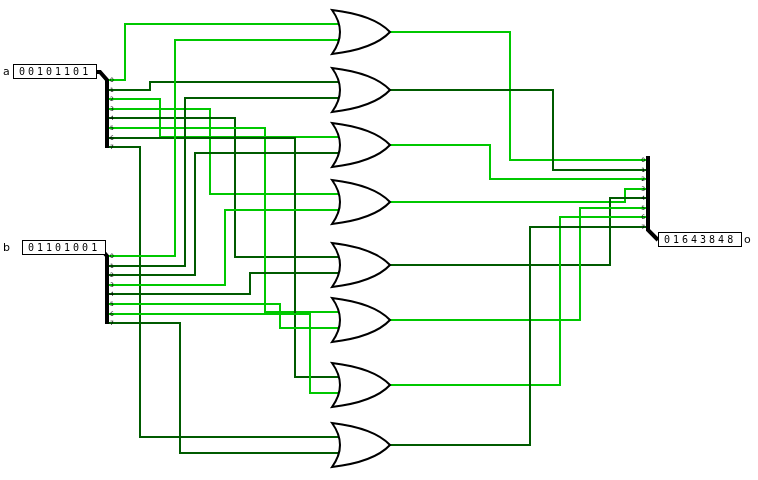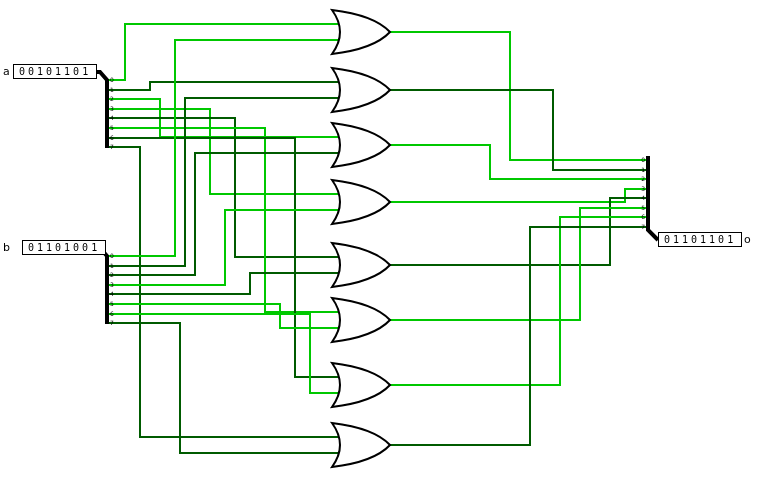--- a/index.html
+++ b/index.html
@@ -82,15 +82,15 @@
       <text x="645" y="219" font-size="6" text-anchor="end" fill="#000000" font-family="&quot;DejaVu Sans&quot;, sans-serif">6</text>
       <text x="645" y="229" font-size="6" text-anchor="end" fill="#000000" font-family="&quot;DejaVu Sans&quot;, sans-serif">7</text>
     </svg>
 
   <span class="iolabel" style="left:3px;top:66px">a</span>
   <div class="vbox" style="left:13px;top:64px">00101101</div>
 
   <span class="iolabel" style="left:3px;top:242px">b</span>
   <div class="vbox" style="left:22px;top:240px">01101001</div>
 
-  <div class="vbox" style="left:658px;top:232px">01101101</div>
+  <div class="vbox" style="left:658px;top:232px">01643848</div>
   <span class="iolabel" style="left:744px;top:234px">o</span>
 </div>
 
 </body></html>

